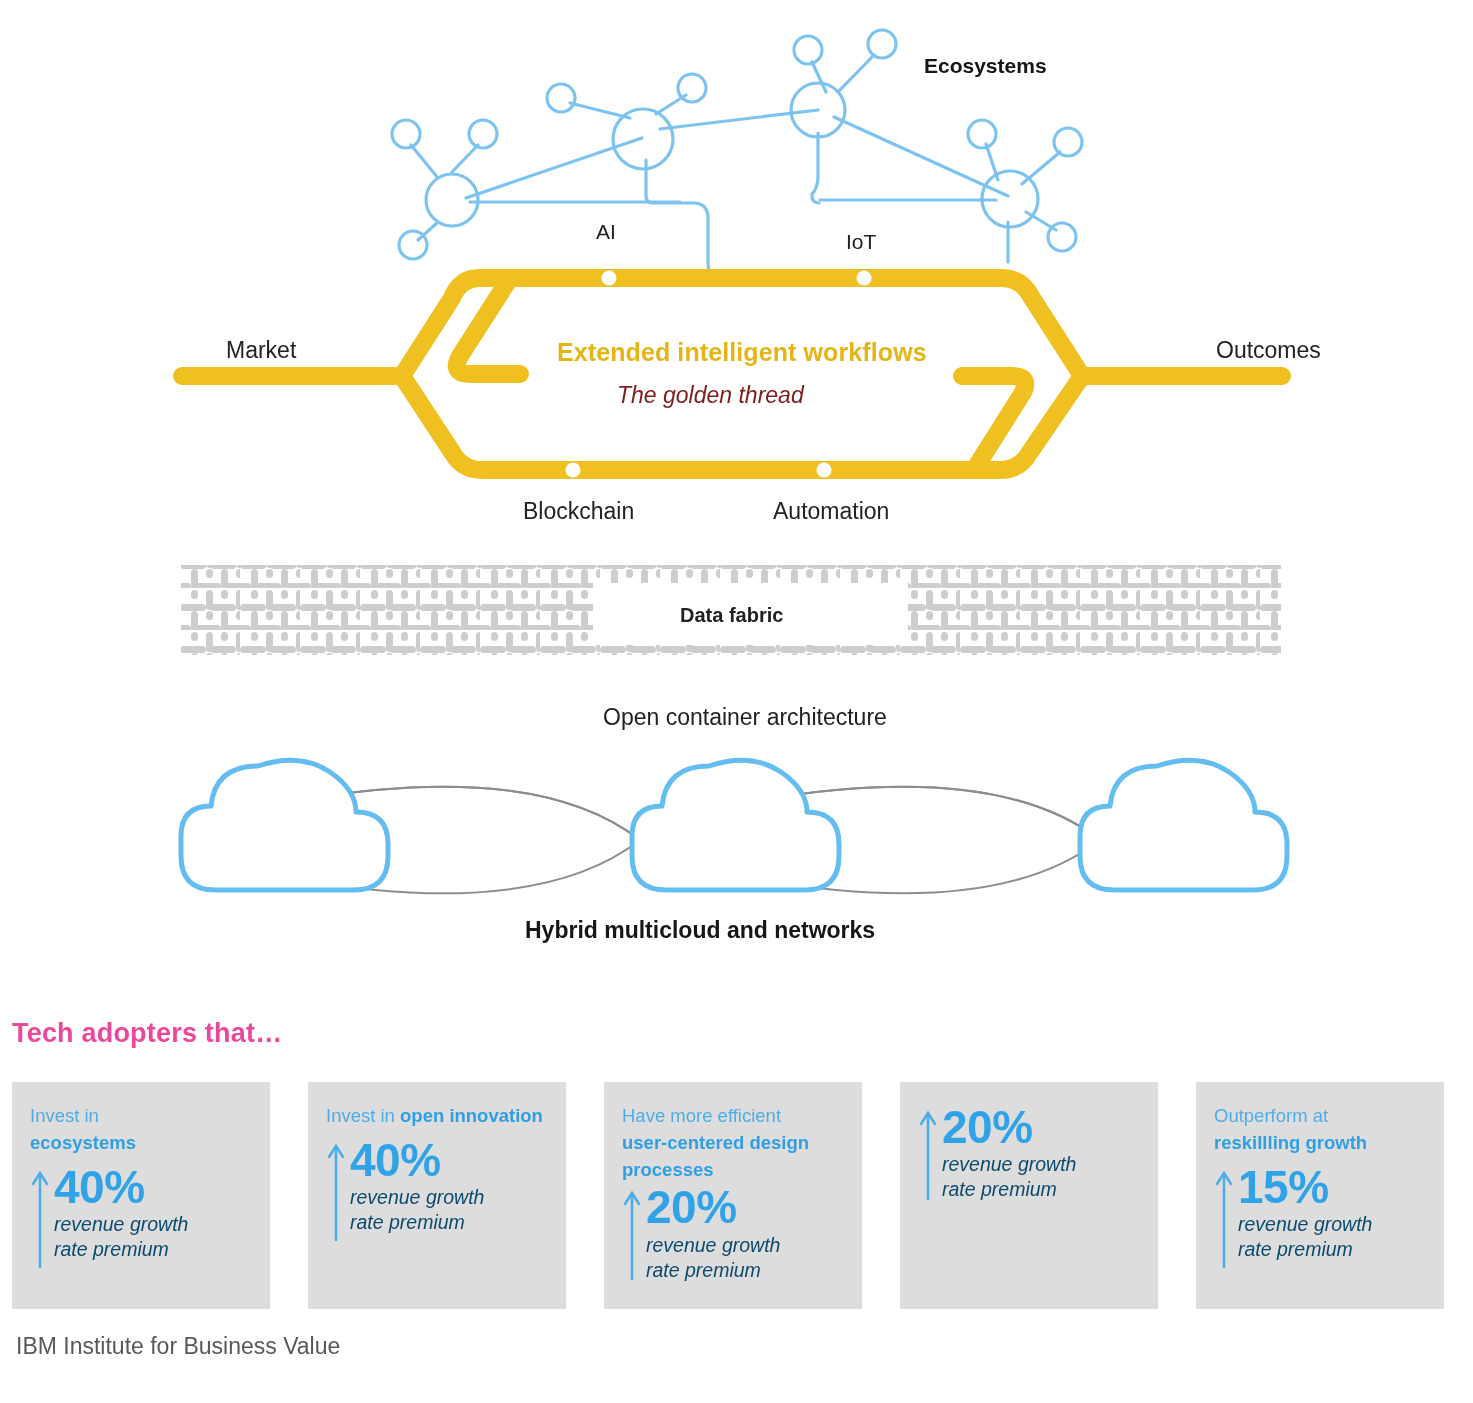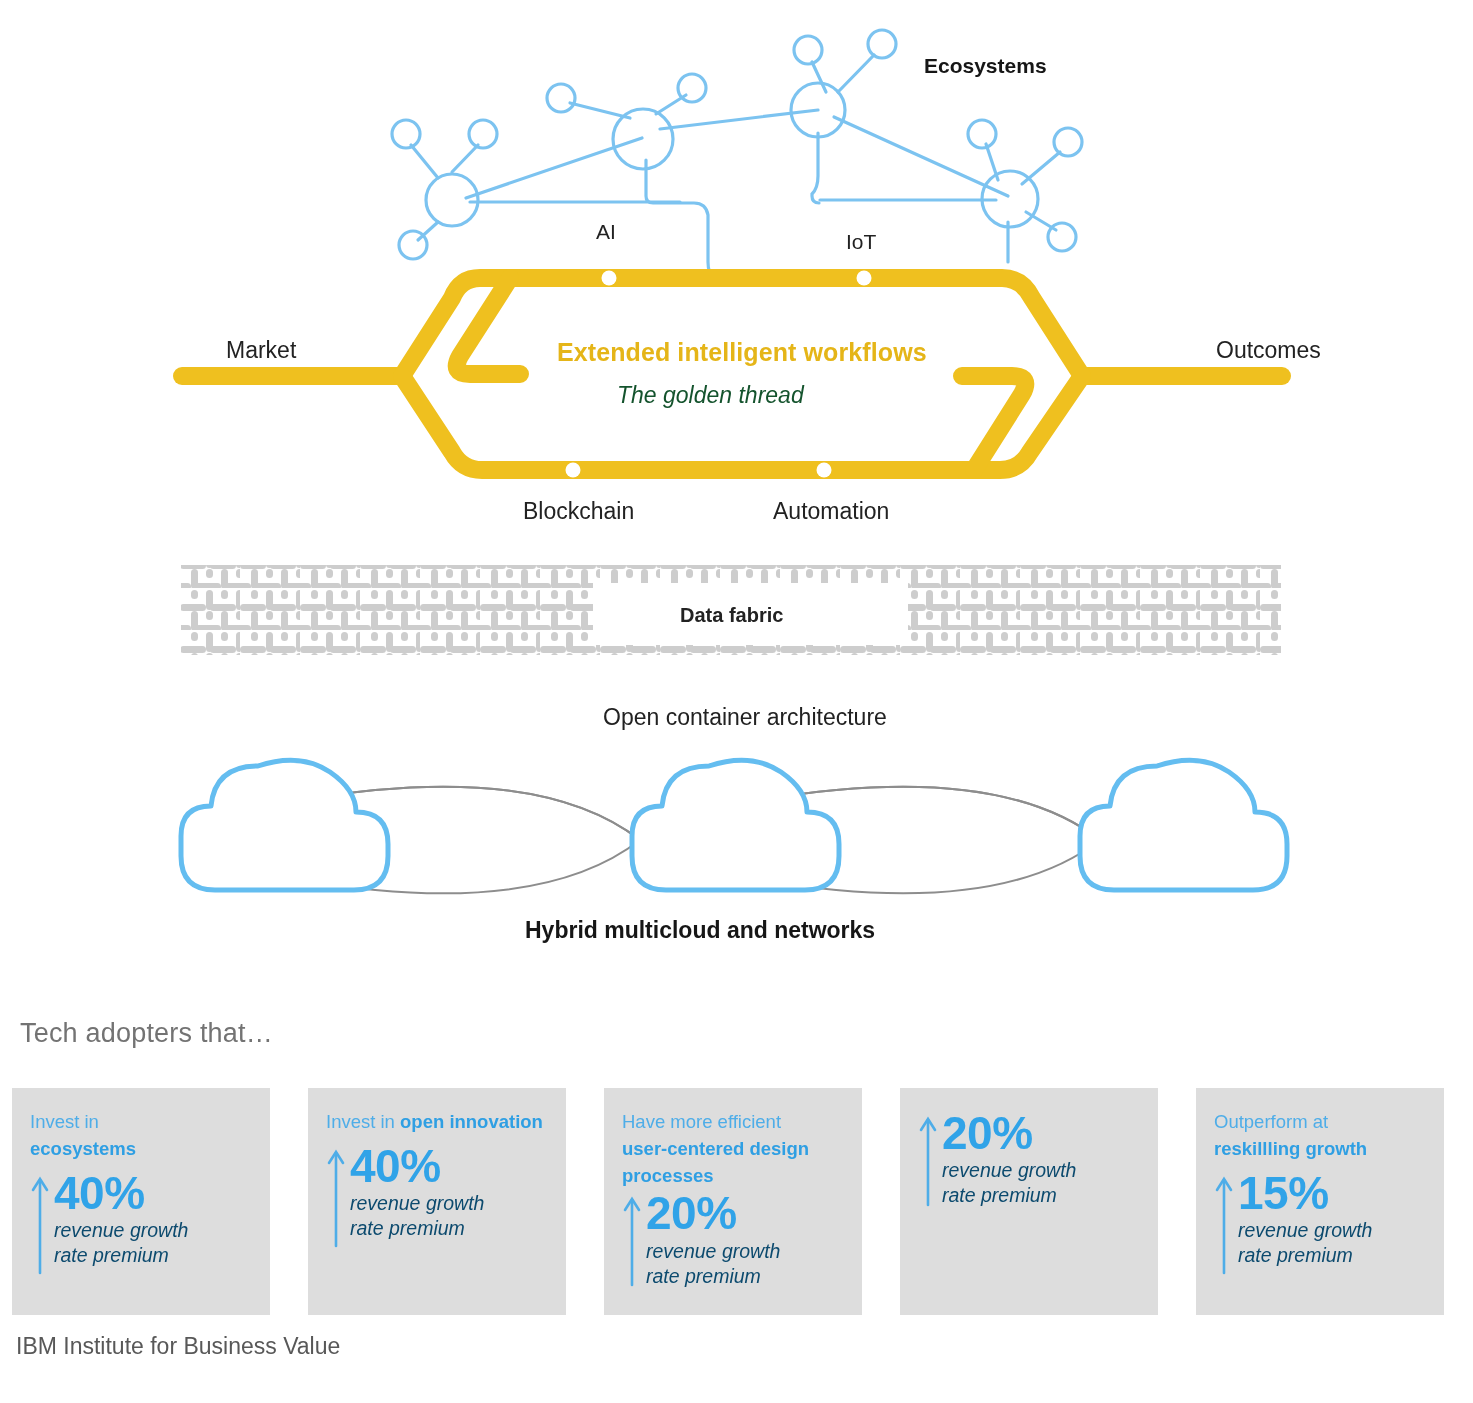--- a/index.html
+++ b/index.html
@@ -16,21 +16,21 @@
   .stage{position:absolute;inset:0;border-radius:8px;}
 
   
   #diagram-svg{position:absolute;left:0;top:0;width:1473px;height:990px;}
 
   
   .lbl{position:absolute;white-space:nowrap;}
   .lbl-plain{font-size:21px;color:#222222;font-weight:400;}
   .lbl-bold{font-size:21px;color:#161616;font-weight:700;}
   .lbl-gold-main{font-size:25px;font-weight:700;color:#e5b518;letter-spacing:.1px;}
-  .lbl-gold-sub{font-size:23px;font-weight:400;font-style:italic;color:#14532d;}
+  .lbl-gold-sub{font-size:23px;font-weight:400;font-style:italic;color:#7f1d1d;}
   .lbl-mid{font-size:23px;color:#222222;font-weight:400;margin-left:44px;}
   .lbl-mid-bold{font-size:23px;color:#161616;font-weight:700;}
   .lbl-fabric{font-size:20px;color:#222222;font-weight:700;}
 
   #label-ecosystems{left:924px;top:54px;}
   #label-ai{left:596px;top:220px;}
   #label-iot{left:846px;top:230px;}
   #label-market{left:182px;top:337px;}
   #label-outcomes{left:1172px;top:337px;}
   #label-workflows{left:557px;top:338px;}
@@ -41,27 +41,27 @@
   #label-open{left:559px;top:704px;}
   #label-hybrid{left:525px;top:917px;}
 
   
   #datafabric-cutout{
     position:absolute;left:593px;top:583px;width:315px;height:62px;background:#ffffff;
   }
 
   
   #tech-heading{
-    position:absolute;left:20px;top:1018px;
-    font-size:27px;font-weight:400;color:#737373;letter-spacing:.2px;
+    position:absolute;left:12px;top:1018px;
+    font-size:27px;font-weight:700;color:#ec4899;letter-spacing:.2px;
   }
   #cards-row{
     position:absolute;left:12px;top:1076px;
     width:1452px;height:239px;
-    display:flex;align-items:flex-end;
+    display:flex;align-items:center;
   }
   .card{
     background:#dddddd;
     height:227px;
     box-sizing:border-box;
     padding:21px 18px 0 18px;
     margin-right:38px;
     position:relative;
     flex:0 0 auto;
   }

